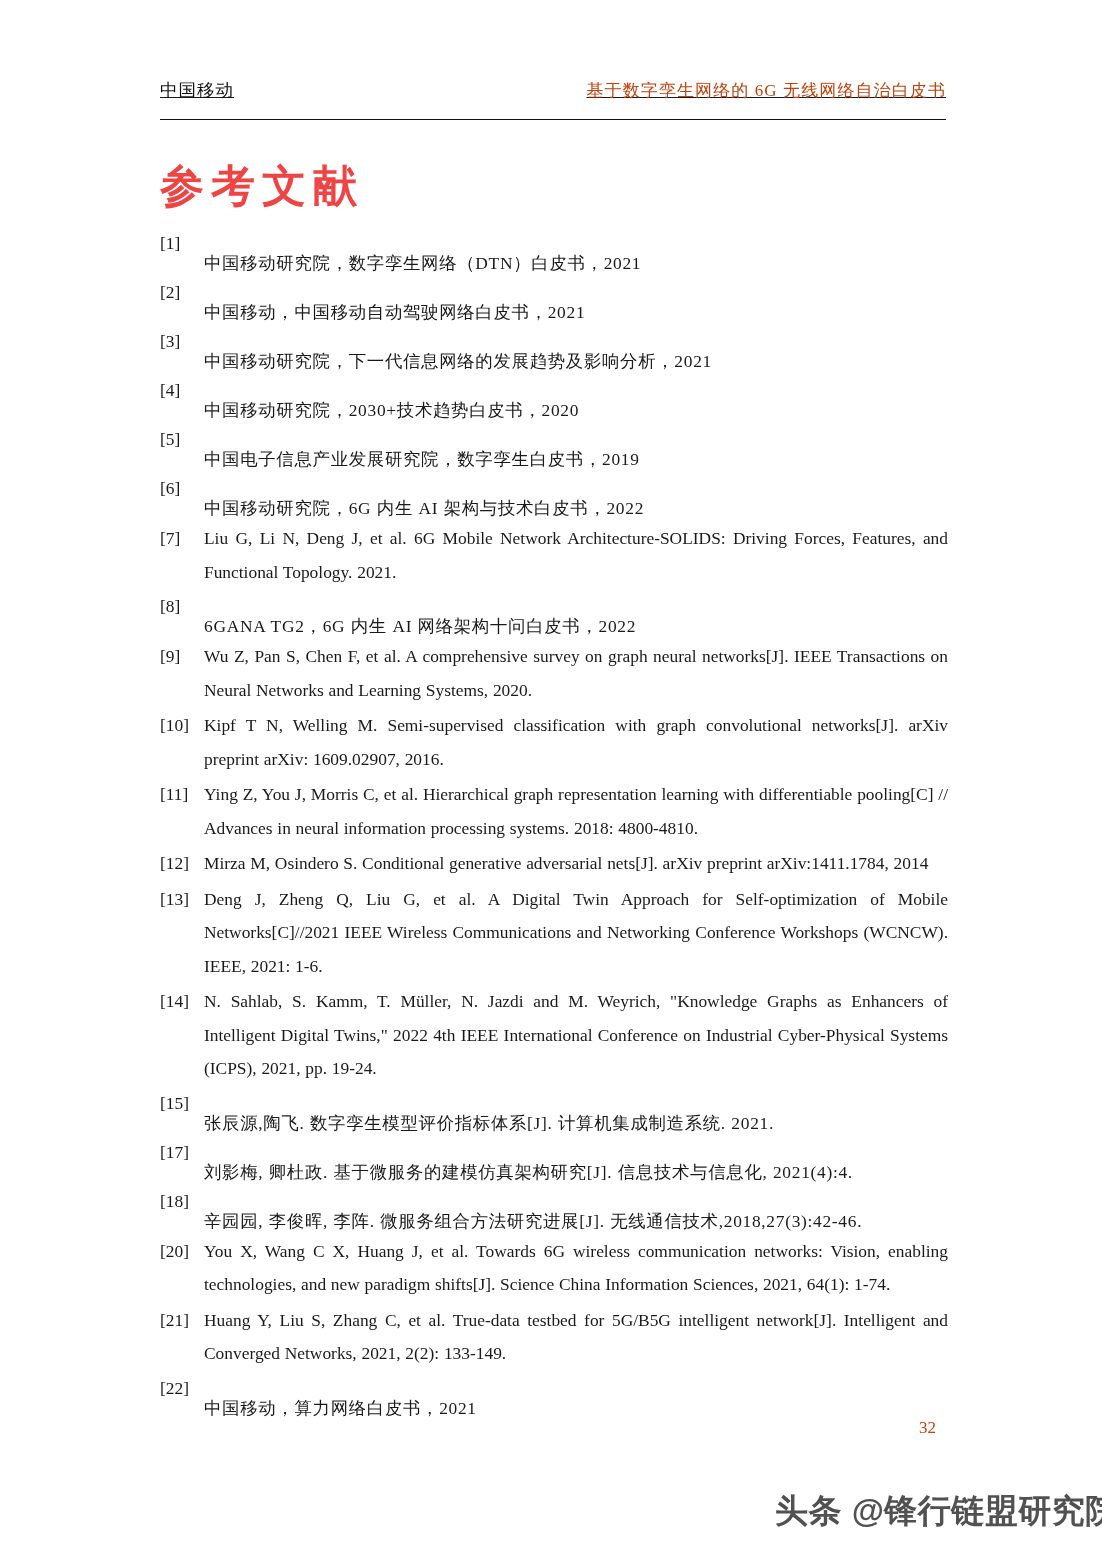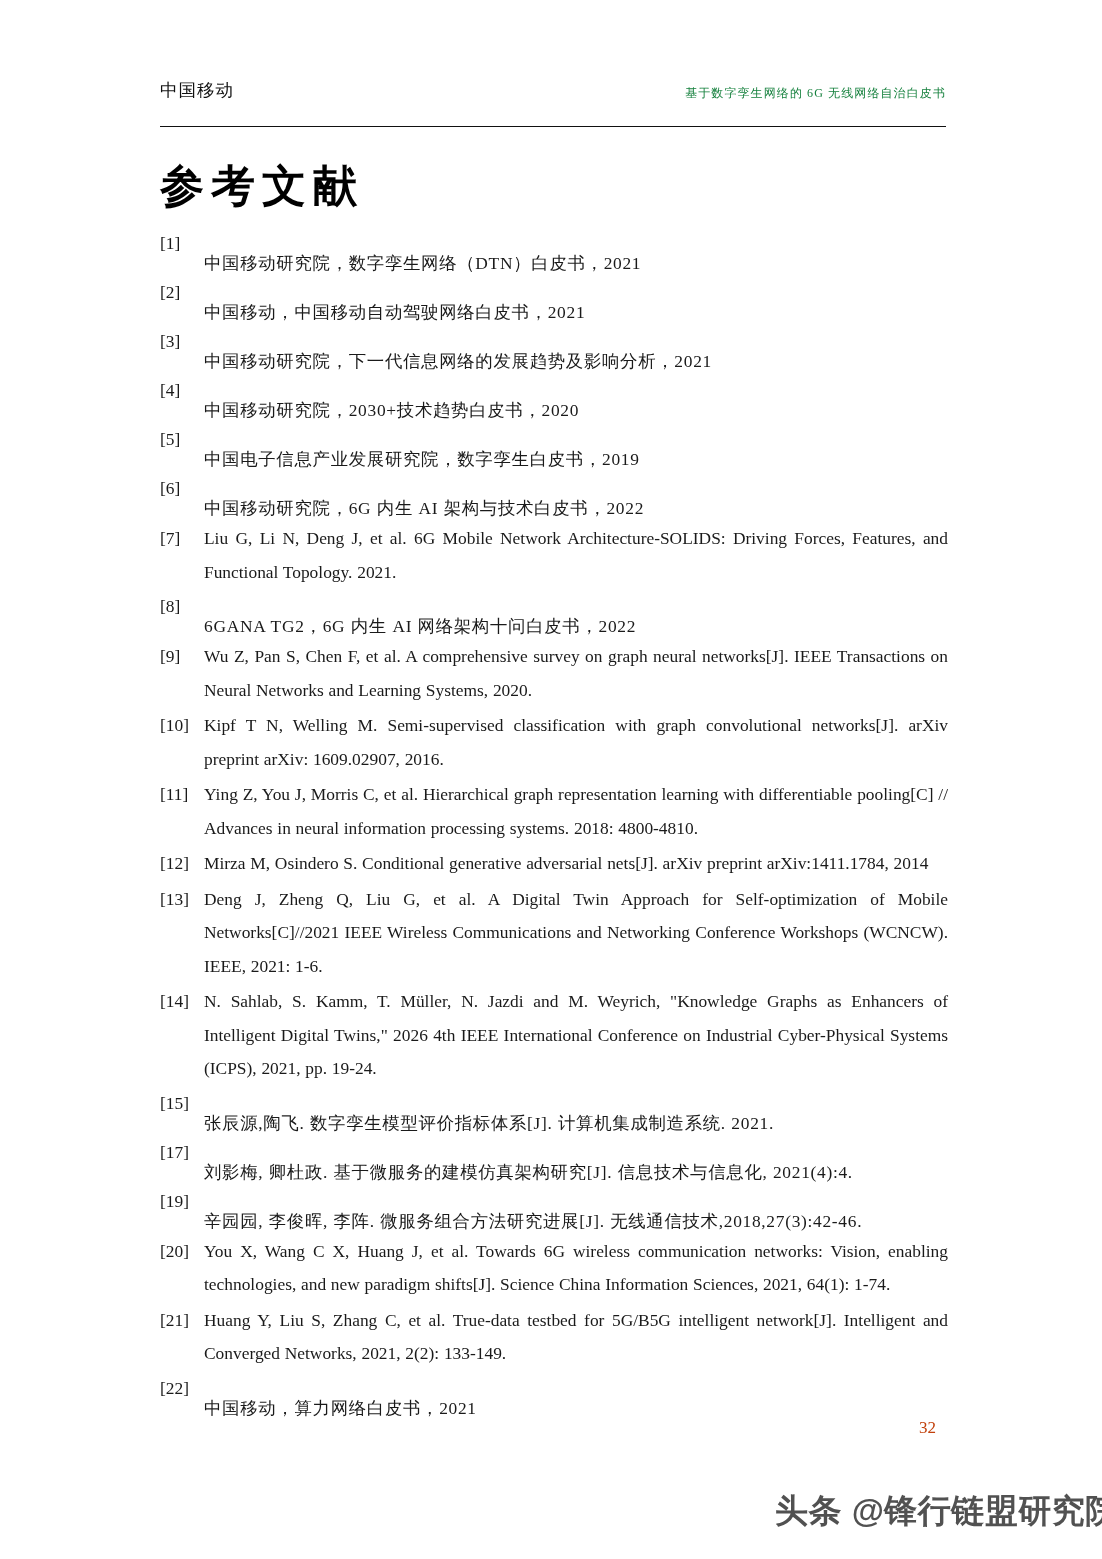--- a/index.html
+++ b/index.html
@@ -21,46 +21,47 @@
 
   
   .header {
     position: absolute;
     left: 160px;
     top: 78px;
     width: 786px;
     display: flex;
     align-items: flex-end;
     justify-content: space-between;
-    padding-bottom: 24px;
+    padding-bottom: 17px;
     border-bottom: 1.6px solid #111;
+    text-decoration: underline;
   }
   .header-left {
     font-size: 17.5px;
     letter-spacing: 1px;
     color: #111;
     font-family: "Liberation Serif", "DejaVu Serif", serif;
   }
   .header-right {
-    font-size: 12px;
+    font-size: 17px;
     letter-spacing: 1.1px;
-    color: #15803d;
+    color: #c2410c;
     white-space: nowrap;
     font-family: "Liberation Serif", "DejaVu Serif", serif;
   }
 
   
   .section-title {
     position: absolute;
     left: 160px;
     top: 133px;
     font-size: 44px;
     font-weight: 700;
     letter-spacing: 7px;
-    color: #000000;
+    color: #ef4444;
     line-height: 1.15;
     font-family: "Liberation Serif", "DejaVu Serif", serif;
   }
 
   
   .ref-list {
     position: absolute;
     left: 160px;
     top: 228px;
     width: 788px;
@@ -192,32 +193,32 @@
       <div class="ref-item">
         <span class="ref-num">[12]</span>
         <span class="ref-text">Mirza M, Osindero S. Conditional generative adversarial nets[J]. arXiv preprint arXiv:1411.1784, 2014</span>
       </div>
       <div class="ref-item">
         <span class="ref-num">[13]</span>
         <span class="ref-text">Deng J, Zheng Q, Liu G, et al. A Digital Twin Approach for Self-optimization of Mobile Networks[C]//2021 IEEE Wireless Communications and Networking Conference Workshops (WCNCW). IEEE, 2021: 1-6.</span>
       </div>
       <div class="ref-item">
         <span class="ref-num">[14]</span>
-        <span class="ref-text">N. Sahlab, S. Kamm, T. Müller, N. Jazdi and M. Weyrich, "Knowledge Graphs as Enhancers of Intelligent Digital Twins," 2026 4th IEEE International Conference on Industrial Cyber-Physical Systems (ICPS), 2021, pp. 19-24.</span>
+        <span class="ref-text">N. Sahlab, S. Kamm, T. Müller, N. Jazdi and M. Weyrich, "Knowledge Graphs as Enhancers of Intelligent Digital Twins," 2022 4th IEEE International Conference on Industrial Cyber-Physical Systems (ICPS), 2021, pp. 19-24.</span>
       </div>
       <div class="ref-item cjk tight">
         <span class="ref-num">[15]</span>
         <span class="ref-text">张辰源,陶飞.   数字孪生模型评价指标体系[J]. 计算机集成制造系统. 2021.</span>
       </div>
       <div class="ref-item cjk tight">
         <span class="ref-num">[17]</span>
         <span class="ref-text">刘影梅, 卿杜政. 基于微服务的建模仿真架构研究[J]. 信息技术与信息化, 2021(4):4.</span>
       </div>
       <div class="ref-item cjk tight">
-        <span class="ref-num">[19]</span>
+        <span class="ref-num">[18]</span>
         <span class="ref-text">辛园园, 李俊晖, 李阵. 微服务组合方法研究进展[J]. 无线通信技术,2018,27(3):42-46.</span>
       </div>
       <div class="ref-item">
         <span class="ref-num">[20]</span>
         <span class="ref-text">You X, Wang C X, Huang J, et al. Towards 6G wireless communication networks: Vision, enabling technologies, and new paradigm shifts[J]. Science China Information Sciences, 2021, 64(1): 1-74.</span>
       </div>
       <div class="ref-item">
         <span class="ref-num">[21]</span>
         <span class="ref-text">Huang Y, Liu S, Zhang C, et al. True-data testbed for 5G/B5G intelligent network[J]. Intelligent and Converged Networks, 2021, 2(2): 133-149.</span>
       </div>

